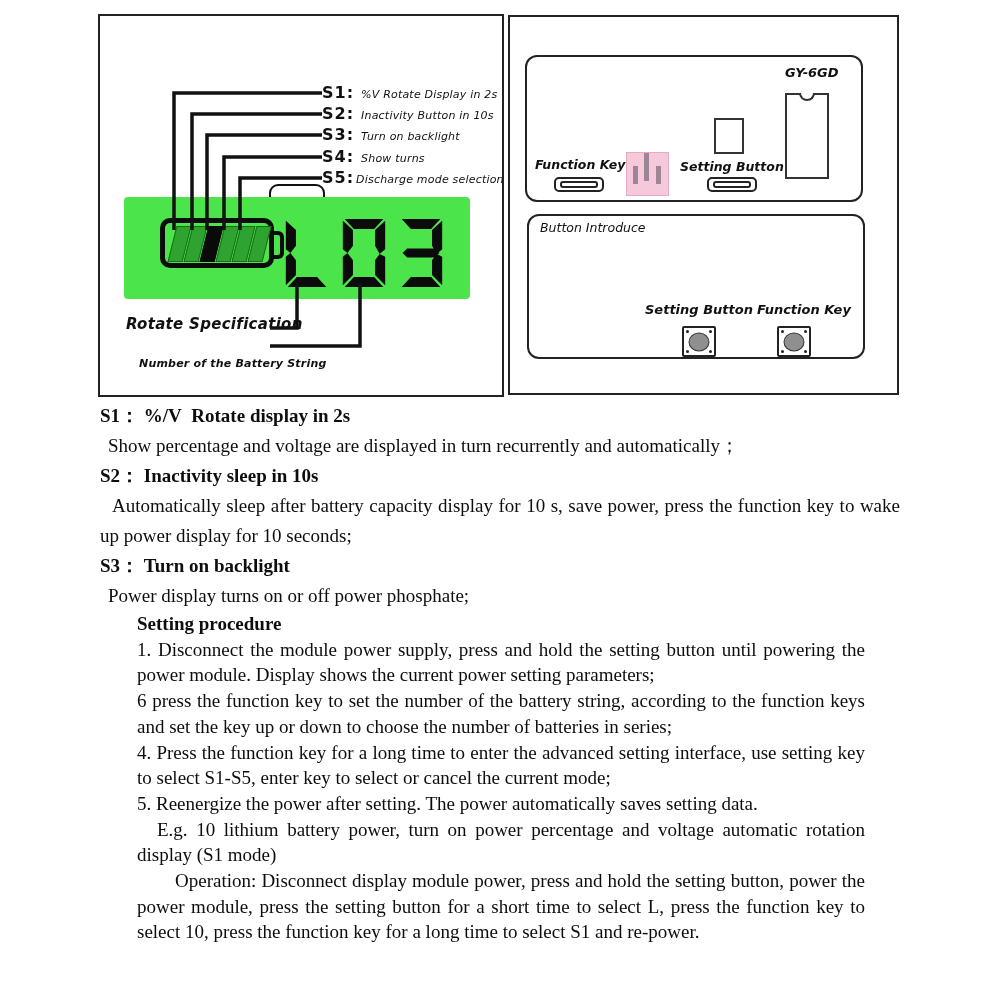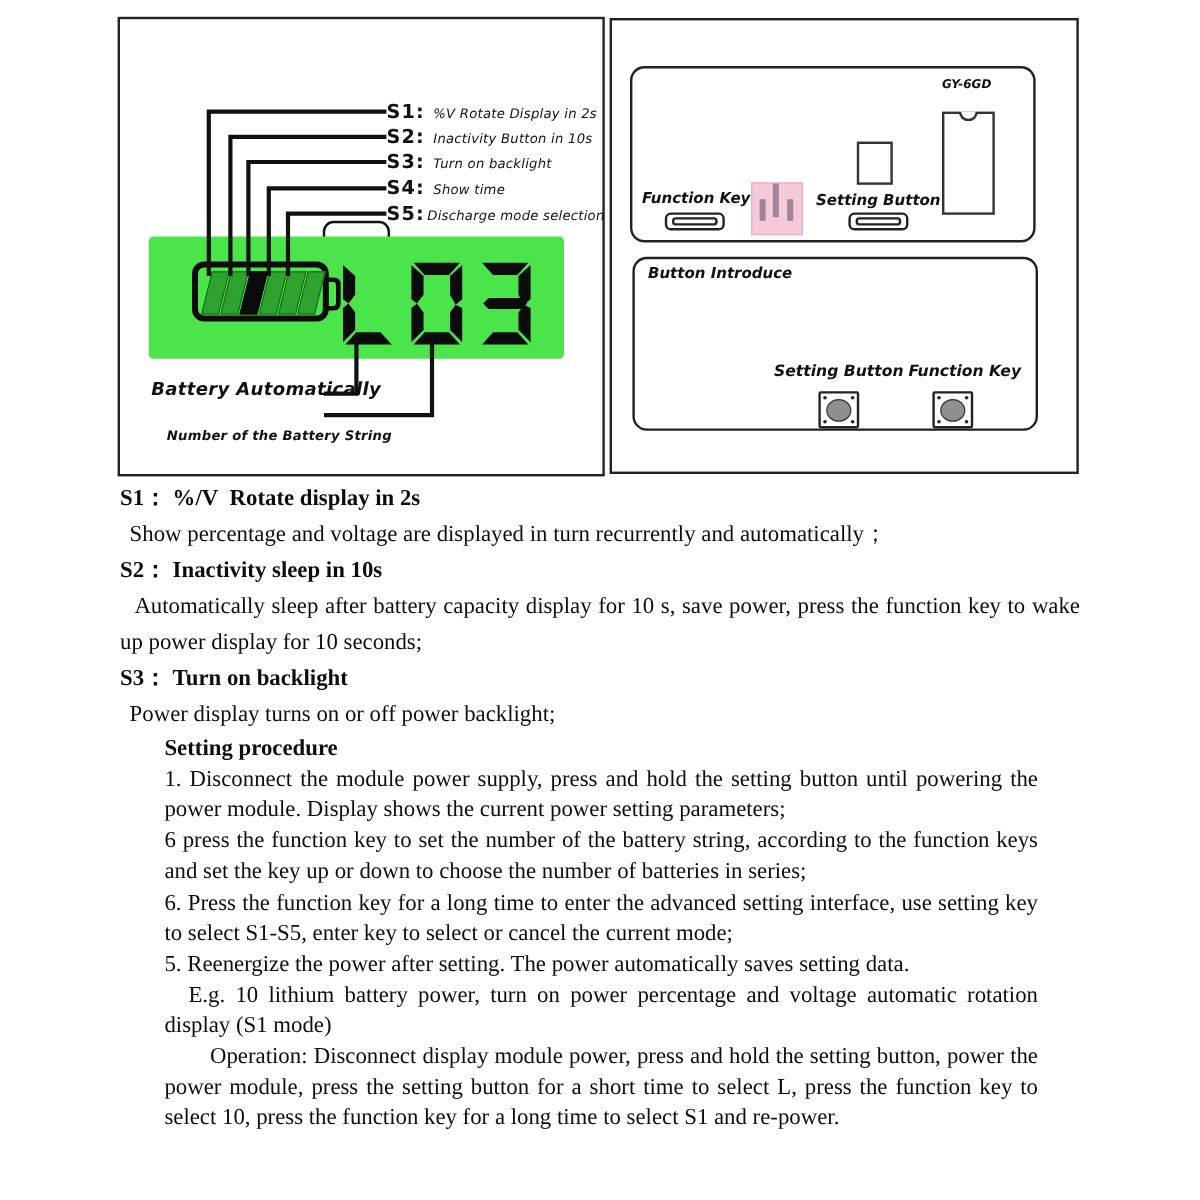--- a/index.html
+++ b/index.html
@@ -39,21 +39,21 @@
   .note-5 .s-desc{margin-left:2px;}
 
   .spec-label{position:absolute;left:26px;top:299px;font-size:15px;font-weight:bold;
               font-style:italic;letter-spacing:.3px;z-index:6;}
   .string-label{position:absolute;left:39px;top:341px;font-size:11px;font-weight:bold;
                 font-style:italic;letter-spacing:.2px;z-index:6;}
 
   
   .module-top{position:absolute;left:15px;top:38px;width:334px;height:143px;
               border:2px solid #222;border-radius:12px;}
-  .model-label{position:absolute;left:258px;top:8px;font-size:10px;font-weight:bold;font-style:italic;}
+  .model-label{position:absolute;left:258px;top:8px;font-size:13px;font-weight:bold;font-style:italic;}
   .chip{position:absolute;left:258px;top:36px;width:40px;height:82px;border:2px solid #333;}
   .chip-notch{position:absolute;left:50%;transform:translateX(-50%);top:-2px;width:12px;height:6px;
               border:2px solid #333;border-top:none;border-radius:0 0 10px 10px;background:#fff;}
   .small-rect{position:absolute;left:187px;top:61px;width:26px;height:32px;border:2px solid #333;}
 
   .mini-label{position:absolute;font-size:12.5px;font-weight:bold;font-style:italic;white-space:nowrap;}
   .fk-label{left:8px;top:100px;} .sb-label{left:153px;top:102px;}
 
   .smd-btn{position:absolute;display:block;width:38px;height:7px;border:2.5px solid #222;
            border-radius:5px;padding:2px 4px;}
@@ -62,21 +62,21 @@
   .fk-btn{left:27px;top:120px;} .sb-btn{left:180px;top:120px;}
 
   .connector{position:absolute;left:99px;top:95px;width:41px;height:42px;
              border:1px solid #e6a9c6;}
   .pin{position:absolute;width:5px;background:#9d8496;}
   .pin.mid{left:17px;top:0;height:28px;} .pin.l{left:6px;top:13px;height:18px;}
   .pin.r{left:29px;top:13px;height:18px;}
 
   .module-bottom{position:absolute;left:17px;top:197px;width:334px;height:141px;
                  border:2px solid #222;border-radius:12px;}
-  .bi-title{position:absolute;left:11px;top:4px;font-size:12.5px;font-weight:bold;font-style:italic;}
+  .bi-title{position:absolute;left:11px;top:4px;font-size:12.5px;font-weight:normal;font-style:italic;}
   .bb-label{position:absolute;font-size:13px;font-weight:bold;font-style:italic;white-space:nowrap;}
   .lab-sb{left:116px;top:86px;} .lab-fk{left:228px;top:86px;}
   .tact-btn{position:absolute;width:30px;height:27px;border:2px solid #222;border-radius:2px;background:#fff;}
   .tact-sb{left:153px;top:110px;} .tact-fk{left:248px;top:110px;}
   .knob{position:absolute;left:50%;top:50%;transform:translate(-50%,-50%);width:19px;height:17px;
         border-radius:50%;background:#8f8f8f;border:1.5px solid #333;}
   .dot{position:absolute;width:3px;height:3px;background:#222;border-radius:50%;}
   .dot.d1{left:2px;top:2px;} .dot.d2{right:2px;top:2px;}
   .dot.d3{left:2px;bottom:2px;} .dot.d4{right:2px;bottom:2px;}
 
@@ -150,28 +150,28 @@
     <div class="s-note note-2">
       <span class="s-id">S2:</span>
       <span class="s-desc">Inactivity Button in 10s</span>
     </div>
     <div class="s-note note-3">
       <span class="s-id">S3:</span>
       <span class="s-desc">Turn on backlight</span>
     </div>
     <div class="s-note note-4">
       <span class="s-id">S4:</span>
-      <span class="s-desc">Show time</span>
+      <span class="s-desc">Show turns</span>
     </div>
     <div class="s-note note-5">
       <span class="s-id">S5:</span>
       <span class="s-desc">Discharge mode selection</span>
     </div>
 
-    <div class="spec-label">Battery Automatically</div>
+    <div class="spec-label">Rotate Specification</div>
     <div class="string-label">Number of the Battery String</div>
   </section>
 
   <section class="panel right-panel">
 
     <div class="module-top">
       <div class="model-label">GY-6GD</div>
       <div class="chip">
         <span class="chip-notch"></span>
       </div>
@@ -216,26 +216,26 @@
       </div>
     </div>
   </section>
 
   <section class="instr instr-a">
     <p class="head">S1：&nbsp;%/V&nbsp;&nbsp;Rotate display in 2s</p>
     <p class="ind8">Show percentage and voltage are displayed in turn recurrently and automatically；</p>
     <p class="head">S2：&nbsp;Inactivity sleep in 10s</p>
     <p class="ind12">Automatically sleep after battery capacity display for 10 s, save power, press the function key to wake up power display for 10 seconds;</p>
     <p class="head">S3：&nbsp;Turn on backlight</p>
-    <p class="ind8">Power display turns on or off power backlight;</p>
+    <p class="ind8">Power display turns on or off power phosphate;</p>
   </section>
 
   <section class="instr instr-b">
     <p class="proc-title">Setting procedure</p>
     <p>1. Disconnect the module power supply, press and hold the setting button until powering the power module. Display shows the current power setting parameters;</p>
     <p>6 press the function key to set the number of the battery string, according to the function keys and set the key up or down to choose the number of batteries in series;</p>
-    <p>6. Press the function key for a long time to enter the advanced setting interface, use setting key to select S1-S5, enter key to select or cancel the current mode;</p>
+    <p>4. Press the function key for a long time to enter the advanced setting interface, use setting key to select S1-S5, enter key to select or cancel the current mode;</p>
     <p>5. Reenergize the power after setting. The power automatically saves setting data.</p>
     <p class="example">E.g. 10 lithium battery power, turn on power percentage and voltage automatic rotation display (S1 mode)</p>
     <p class="operation">Operation: Disconnect display module power, press and hold the setting button, power the power module, press the setting button for a short time to select L, press the function key to select 10, press the function key for a long time to select S1 and re-power.</p>
   </section>
 
 </div>
 
 </body></html>

